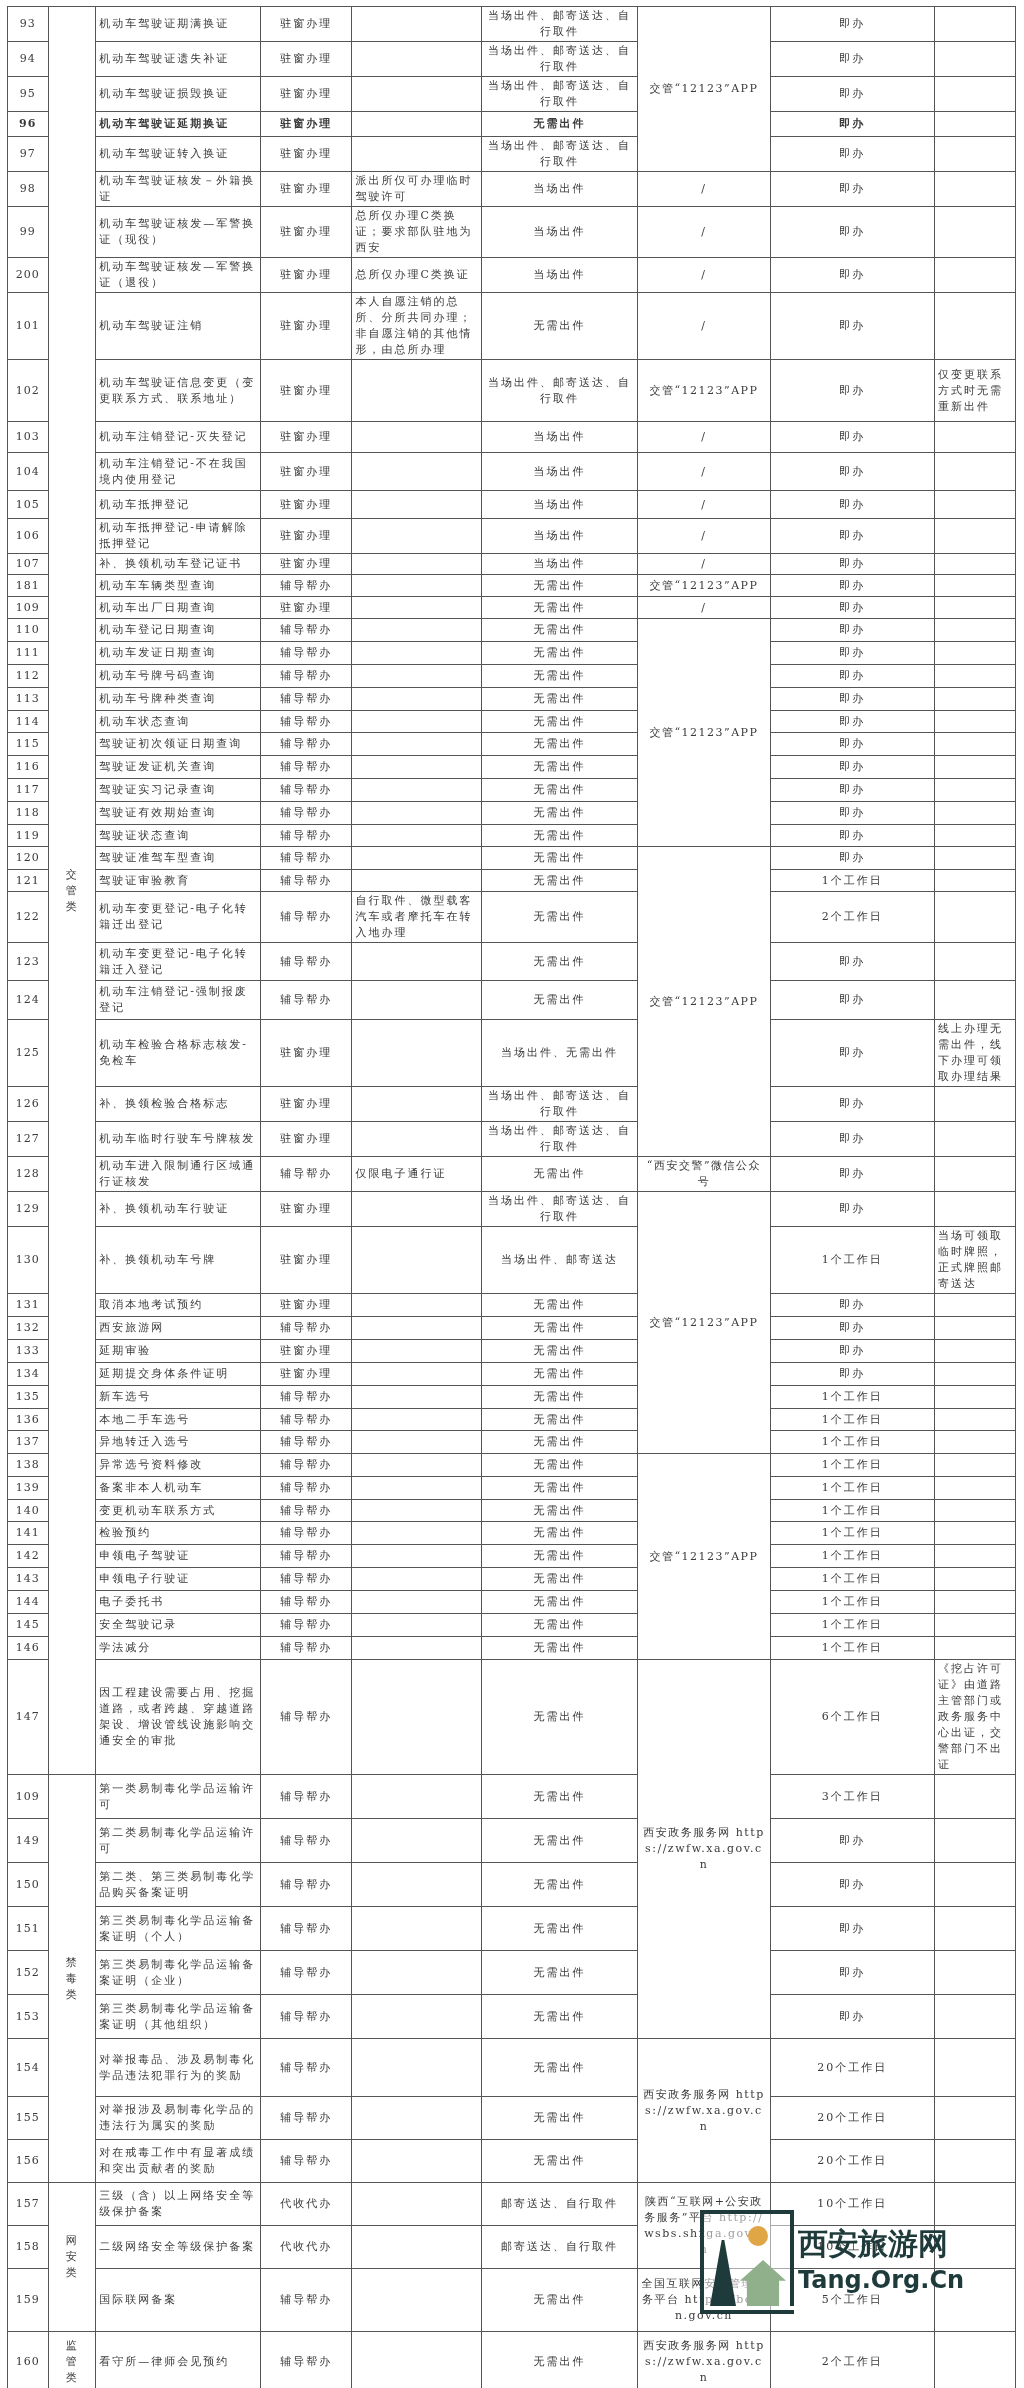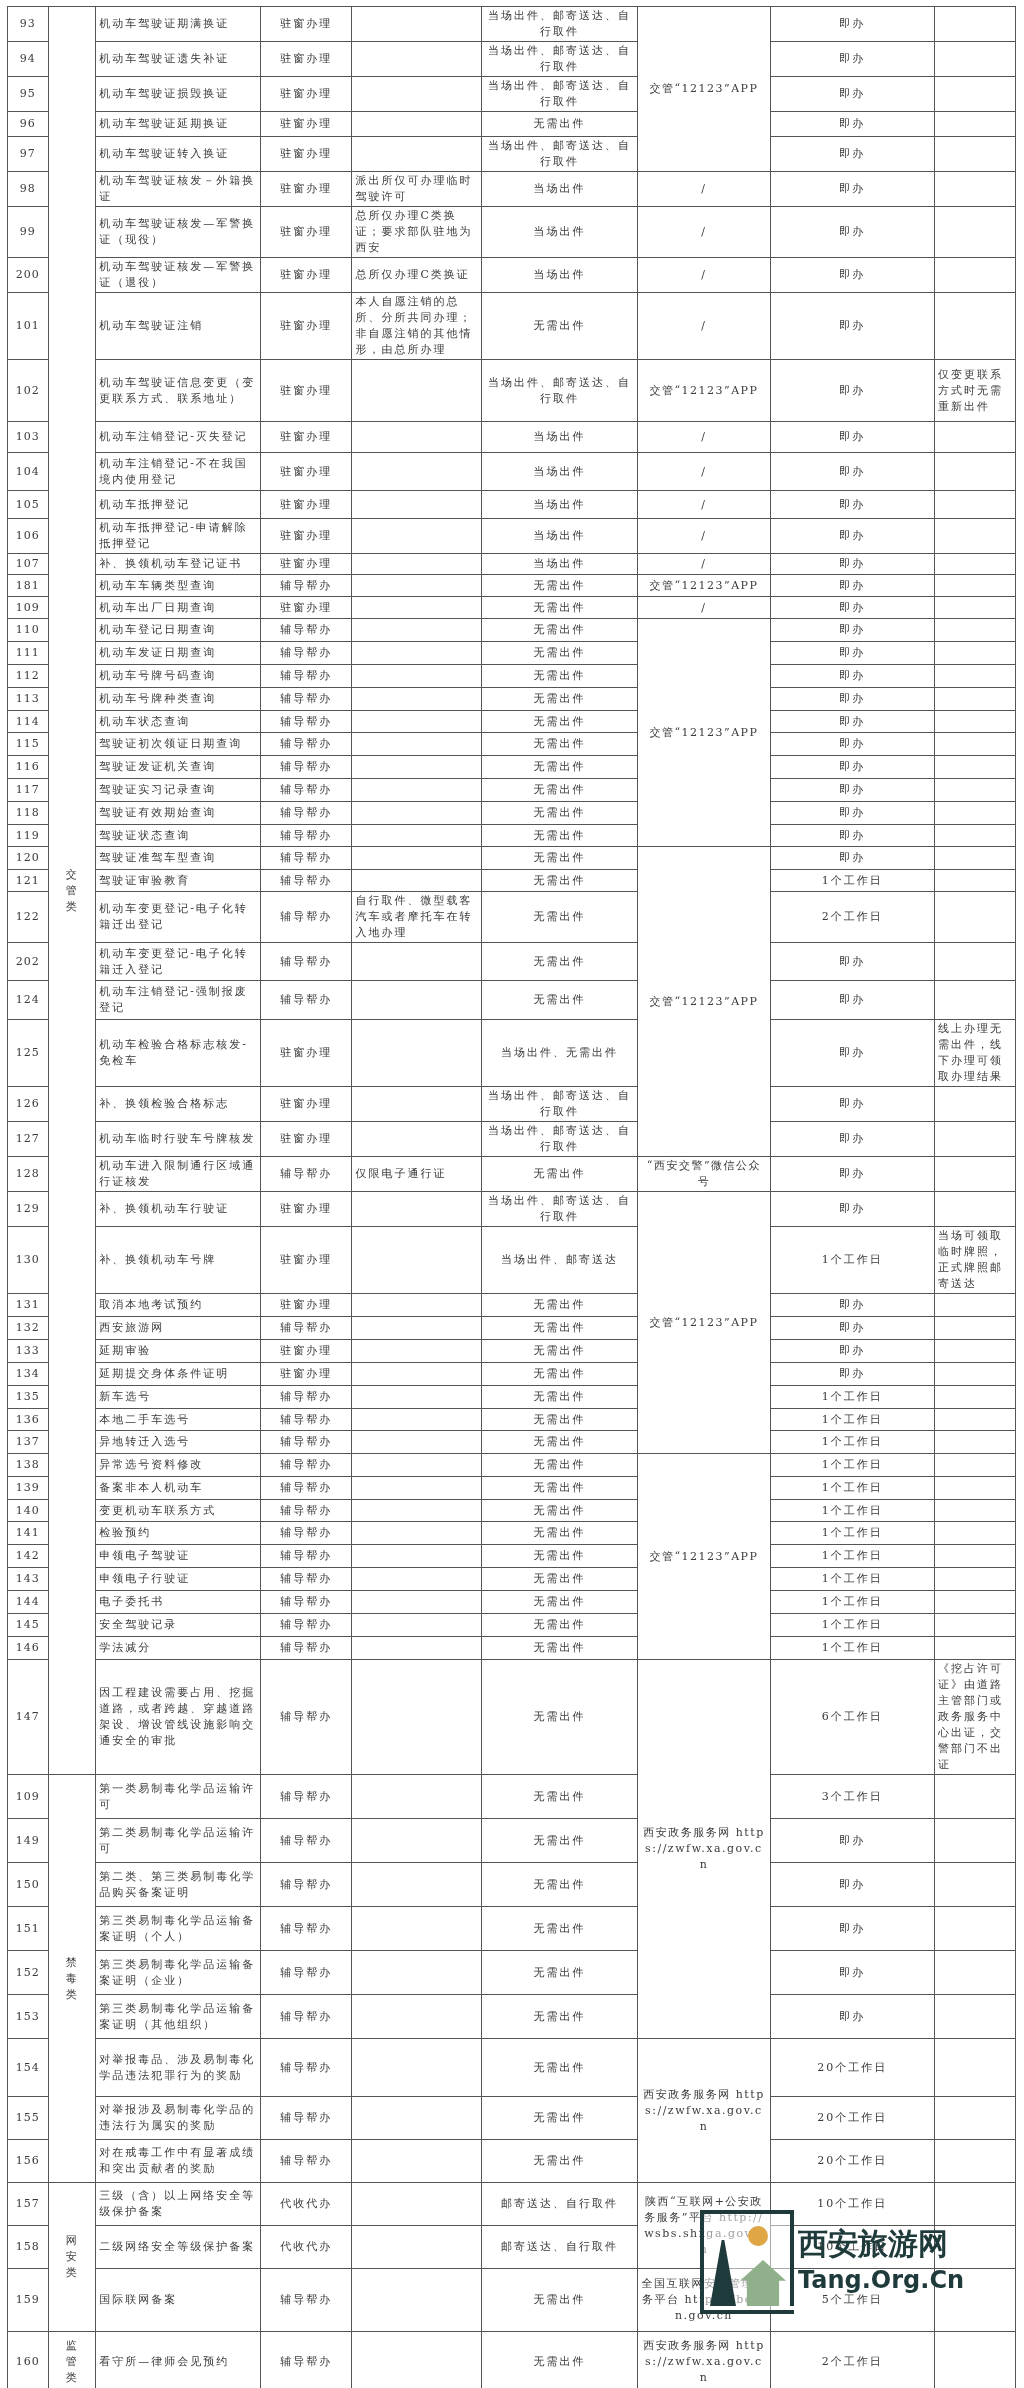--- a/index.html
+++ b/index.html
@@ -67,21 +67,21 @@
         </tr>
         <tr style="height: 32px;">
           <td class="num">95</td>
           <td class="name">机动车驾驶证损毁换证</td>
           <td class="mode">驻窗办理</td>
           <td class="cond"></td>
           <td class="deliv">当场出件、邮寄送达、自行取件</td>
           <td class="time">即办</td>
           <td class="remark"></td>
         </tr>
-        <tr style="height: 25px;">
+        <tr style="height: 25px; font-weight: bold;">
           <td class="num">96</td>
           <td class="name">机动车驾驶证延期换证</td>
           <td class="mode">驻窗办理</td>
           <td class="cond"></td>
           <td class="deliv">无需出件</td>
           <td class="time">即办</td>
           <td class="remark"></td>
         </tr>
         <tr style="height: 31px;">
           <td class="num">97</td>
@@ -325,21 +325,21 @@
         <tr style="height: 46px;">
           <td class="num">122</td>
           <td class="name">机动车变更登记-电子化转籍迁出登记</td>
           <td class="mode">辅导帮办</td>
           <td class="cond">自行取件、微型载客汽车或者摩托车在转入地办理</td>
           <td class="deliv">无需出件</td>
           <td class="time">2个工作日</td>
           <td class="remark"></td>
         </tr>
         <tr style="height: 38px;">
-          <td class="num">202</td>
+          <td class="num">123</td>
           <td class="name">机动车变更登记-电子化转籍迁入登记</td>
           <td class="mode">辅导帮办</td>
           <td class="cond"></td>
           <td class="deliv">无需出件</td>
           <td class="time">即办</td>
           <td class="remark"></td>
         </tr>
         <tr style="height: 39px;">
           <td class="num">124</td>
           <td class="name">机动车注销登记-强制报废登记</td>

